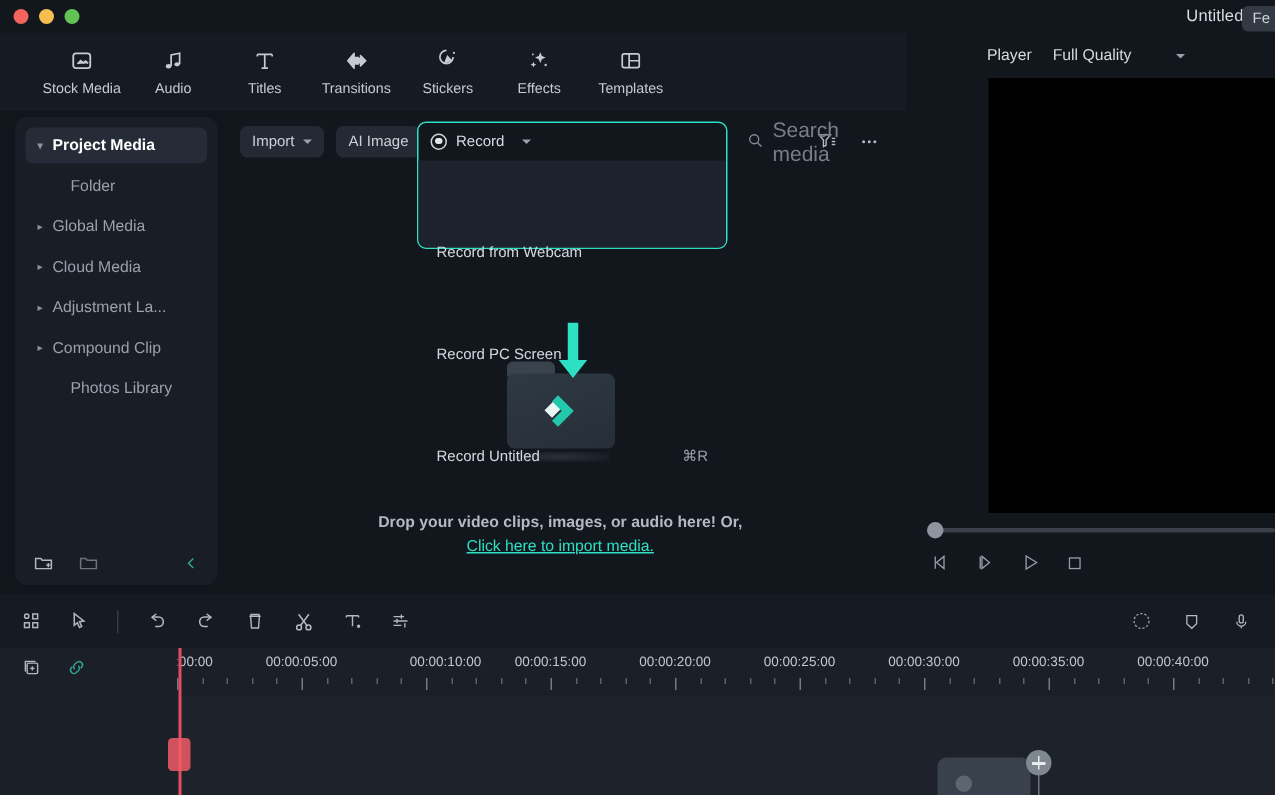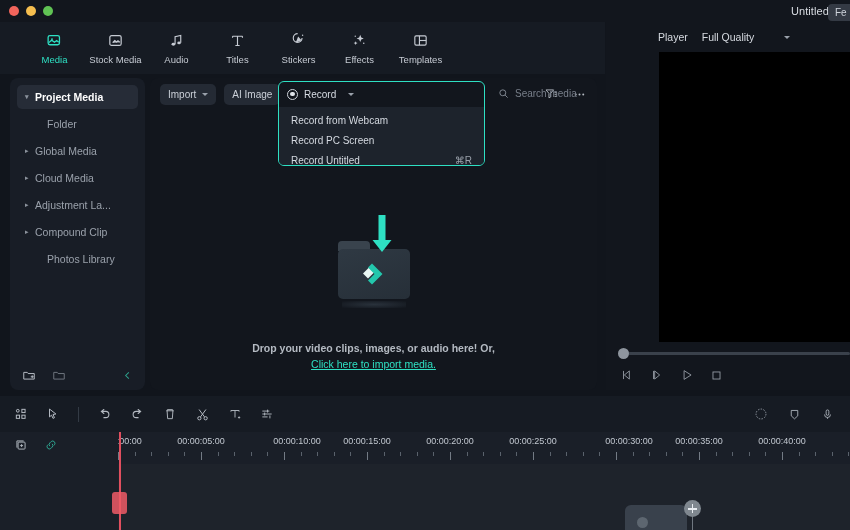--- a/index.html
+++ b/index.html
@@ -94,21 +94,21 @@
   }
   .pill {
     background: #242a34; border-radius: 5px; height: 21px;
     display: flex; align-items: center; padding: 0 8px; gap: 6px;
     font-size: 10px; color: #cbd0d8; cursor: pointer;
   }
   .chev { width: 0; height: 0; border-left: 3.2px solid transparent;
     border-right: 3.2px solid transparent; border-top: 3.8px solid #9aa1ab; }
   .searchbox {
     display: flex; align-items: center; gap: 6px; height: 21px;
-    padding: 0 8px; font-size: 10px; color: #787f8a; flex: 1;
+    padding: 0 8px; font-size: 14px; color: #787f8a; flex: 1;
   }
   .tool-right { display: flex; align-items: center; gap: 14px; margin-left: auto; }
 
   
   .rec-wrap {
     position: absolute; left: 128px; top: 3px; width: 207px; height: 85px;
     border: 1.6px solid #2ee0c3; border-radius: 6px; background: #12161d; z-index: 40;
   }
   .rec-head {
     height: 24px; display: flex; align-items: center; padding: 0 8px; gap: 6px;
@@ -121,21 +121,21 @@
   .rec-radio::after {
     content: ""; position: absolute; left: 2.3px; top: 2.3px; width: 4.4px; height: 4.4px;
     border-radius: 50%; background: #e2e6eb;
   }
   .rec-menu {
     position: absolute; left: 0; top: 25px; width: 100%; height: 58px;
     background: #1d232c; border-radius: 0 0 5px 5px; padding: 3px 0;
   }
   .rec-item {
     height: 20px; display: flex; align-items: center; padding: 0 12px;
-    font-size: 10px; color: #d4d9e0; cursor: pointer; justify-content: space-between;
+    font-size: 10px; color: #d4d9e0; cursor: pointer; justify-content: space-between; margin-top: 48px;
   }
   .rec-item .sc { color: #9aa1ab; font-size: 10px; }
 
   
   .dropzone {
     position: absolute; left: 0; top: 40px; width: 447px; height: 272px;
     display: flex; flex-direction: column; align-items: center;
     justify-content: center; gap: 0;
   }
   .folder-art { position: relative; width: 100px; height: 96px; margin-top: 76px; }
@@ -255,30 +255,20 @@
     </div>
     <div class="title-center">
       <div class="title-text">Untitled</div>
       <div class="check-circle"></div>
     </div>
     <div class="feedback-btn">Fe</div>
   </div>
 
   <div class="tabbar">
 
-    <div class="tab active">
-      <span class="ic">
-        <svg width="17" height="17" viewBox="0 0 24 24" fill="none" stroke="#2ee0c3" stroke-width="1.8">
-          <rect x="3" y="5" width="16" height="13" rx="2.5"></rect>
-          <circle cx="8.5" cy="10" r="1.3" fill="#2ee0c3" stroke="none"></circle>
-          <path d="M4 15l4-3.5 4 3 3-2.5 3 2.5"></path>
-        </svg>
-      </span>
-      <span class="lbl">Media</span>
-    </div>
 
     <div class="tab">
       <span class="ic">
         <svg width="17" height="17" viewBox="0 0 24 24" fill="none" stroke="#c6cbd3" stroke-width="1.7">
           <rect x="4" y="5" width="16" height="14" rx="2.5"></rect>
           <path d="M8 15l3-3 2.5 2 2-1.6L18 14.4" fill="#c6cbd3"></path>
         </svg>
       </span>
       <span class="lbl">Stock Media</span>
     </div>
@@ -296,20 +286,29 @@
 
     <div class="tab">
       <span class="ic">
         <svg width="17" height="17" viewBox="0 0 24 24" fill="none" stroke="#c6cbd3" stroke-width="1.6">
           <path d="M5 6h14M12 6v13M9 19h6M5 6v2M19 6v2"></path>
         </svg>
       </span>
       <span class="lbl">Titles</span>
     </div>
 
+    <div class="tab">
+      <span class="ic">
+        <svg width="17" height="17" viewBox="0 0 24 24" fill="#c6cbd3" stroke="#c6cbd3" stroke-width="1.4" stroke-linejoin="round">
+          <path d="M10 5L4 12l6 7v-4h4v-6h-4z"></path>
+          <path d="M16 7l5 5-5 5v-3h-2V10h2z"></path>
+        </svg>
+      </span>
+      <span class="lbl">Transitions</span>
+    </div>
 
     <div class="tab">
       <span class="ic">
         <svg width="17" height="17" viewBox="0 0 24 24" fill="none" stroke="#c6cbd3" stroke-width="1.6">
           <path d="M17 8.5a6.2 6.2 0 1 1-6.2-6.2"></path>
           <path d="M11.5 6.5l-3.4 8.8 8.2-3.6z" fill="#c6cbd3" stroke="none"></path>
           <circle cx="17.8" cy="4.6" r="1" fill="#c6cbd3" stroke="none"></circle>
         </svg>
       </span>
       <span class="lbl">Stickers</span>
@@ -604,21 +603,21 @@
         </svg>
       </span>
     </div>
     <div class="ruler-scale">
       <span class="tick-label" style="left:0px">00:00:00:00</span>
       <span class="tick-label" style="left:83px">00:00:05:00</span>
       <span class="tick-label" style="left:179px">00:00:10:00</span>
       <span class="tick-label" style="left:249px">00:00:15:00</span>
       <span class="tick-label" style="left:332px">00:00:20:00</span>
       <span class="tick-label" style="left:415px">00:00:25:00</span>
-      <span class="tick-label" style="left:511px">00:00:30:00</span>
+      <span class="tick-label" style="left:498px">00:00:30:00</span>
       <span class="tick-label" style="left:581px">00:00:35:00</span>
       <span class="tick-label" style="left:664px">00:00:40:00</span>
       <div id="ticks">
           <div class="tick major" style="left: 0px;"></div>
           <div class="tick minor" style="left: 16.6px;"></div>
           <div class="tick minor" style="left: 33.2px;"></div>
           <div class="tick minor" style="left: 49.8px;"></div>
           <div class="tick minor" style="left: 66.4px;"></div>
           <div class="tick major" style="left: 83px;"></div>
           <div class="tick minor" style="left: 99.6px;"></div>

